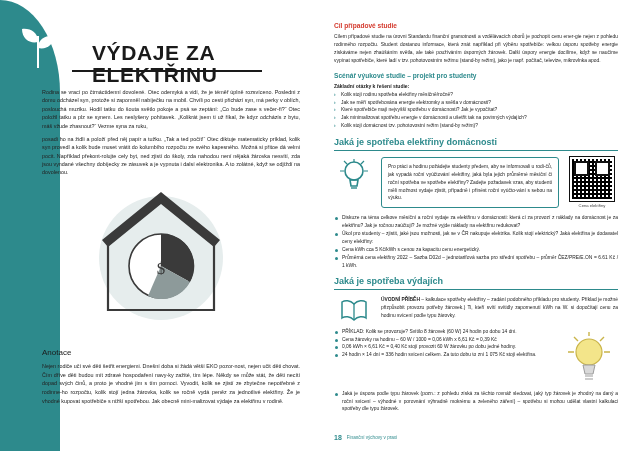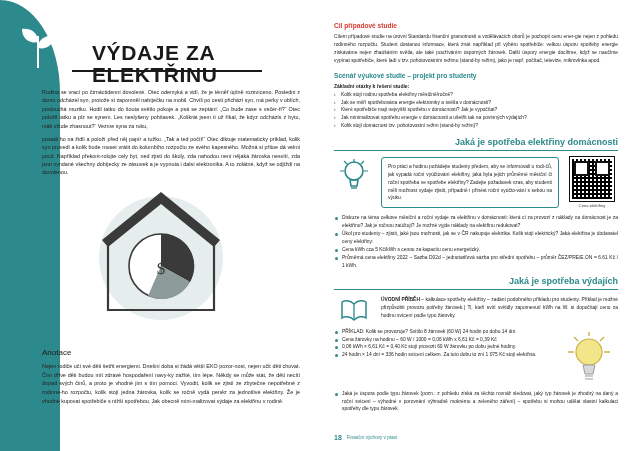--- a/index.html
+++ b/index.html
@@ -125,21 +125,20 @@
     color: #2d8a8c;
     font-weight: bold;
     margin: 0 0 4px 0;
   }
   h2.sec-big {
     font-size: 9px;
     color: #2d8a8c;
     font-weight: bold;
     margin: 0;
     padding-bottom: 2px;
-    text-align: right;
   }
   .teal-rule {
     height: 1px;
     background: #2d8a8c;
     margin: 1px 0 6px 0;
   }
   .body-txt {
     font-size: 4.9px;
     line-height: 1.62;
     color: #222;

